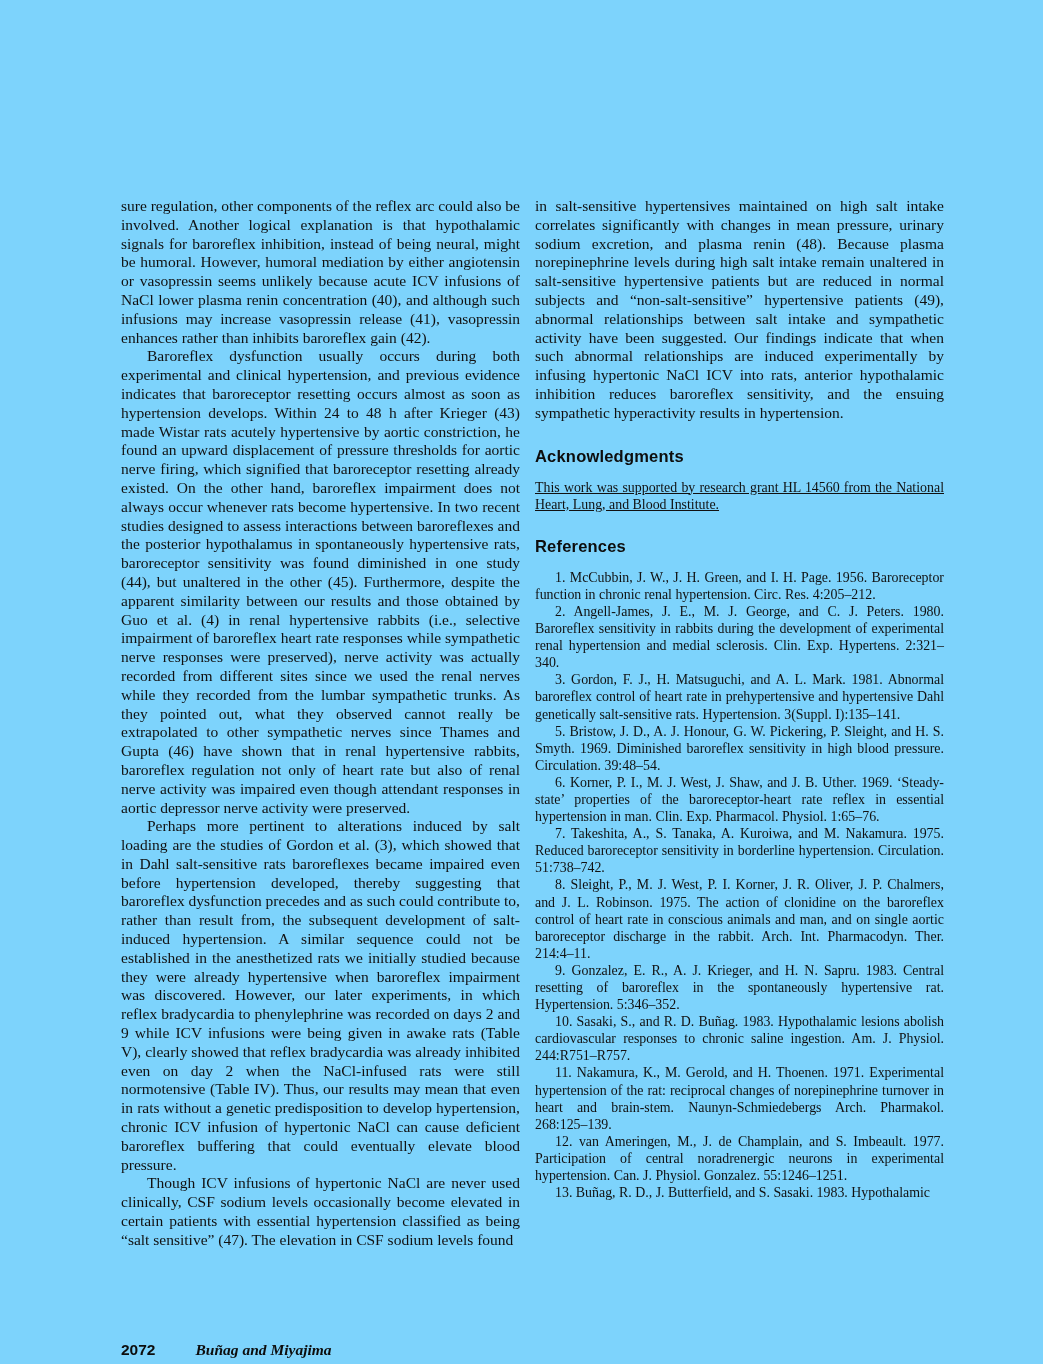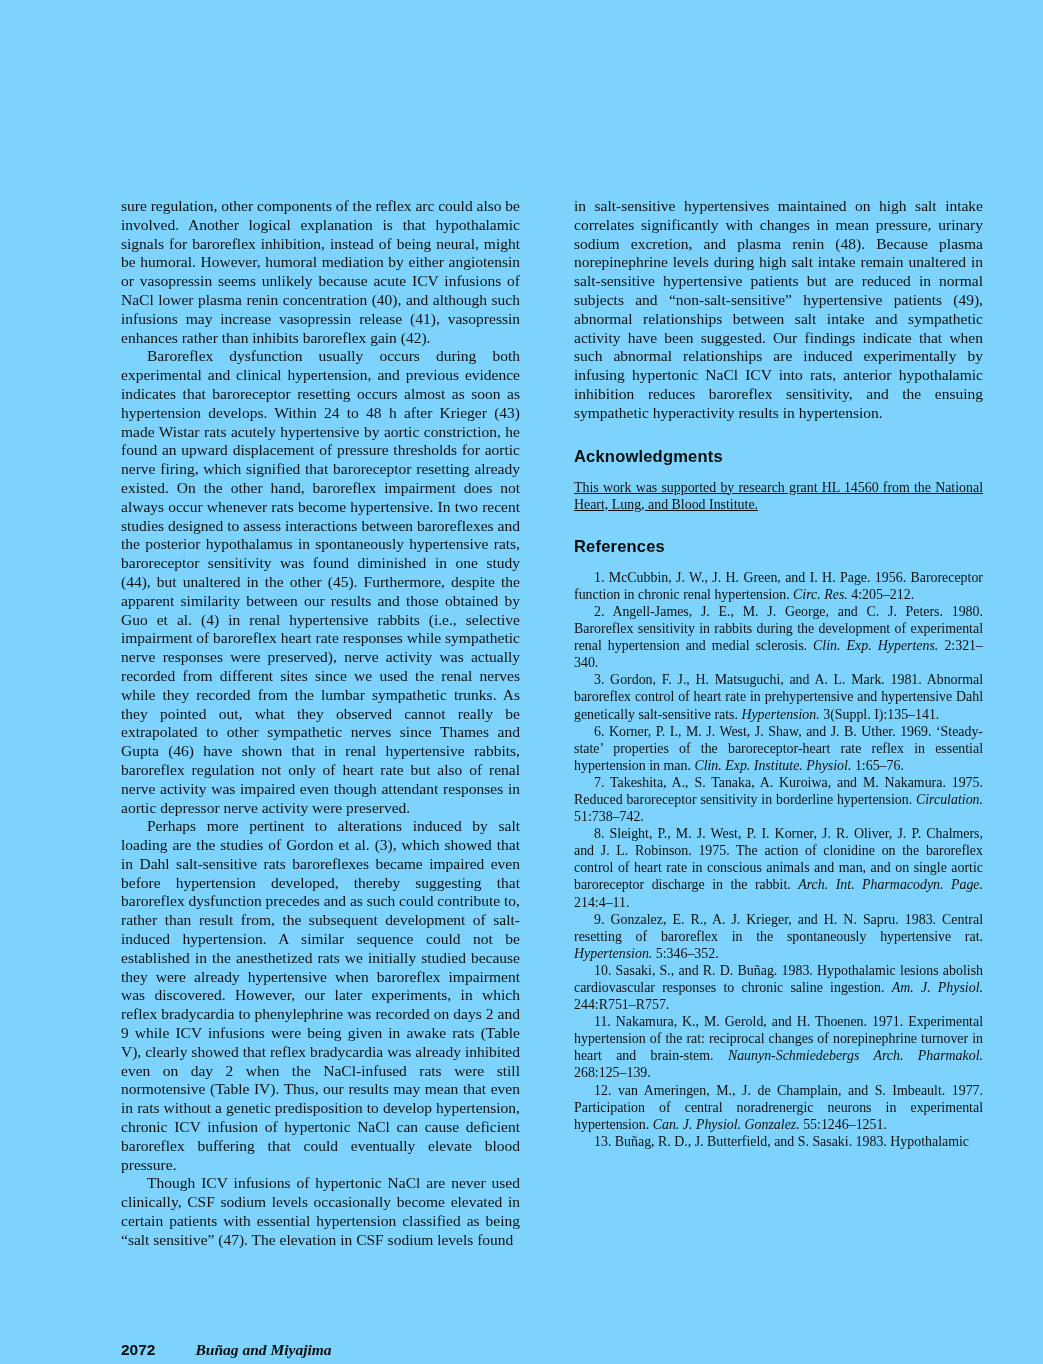--- a/index.html
+++ b/index.html
@@ -8,21 +8,21 @@
     width: 1043px;
     height: 1364px;
     background: #7dd3fc;
     overflow: hidden;
     font-family: "Liberation Serif", serif;
     color: #111111;
     padding-left: 16px;
   }
   .col { position: absolute; top: 197px; }
   .col.left  { left: 121px; width: 399px; }
-  .col.right { left: 574px; width: 409px; }
+  .col.right { left: 535px; width: 409px; }
 
   .body-para {
     margin: 0;
     font: 15.5px/18.8px "Liberation Serif", serif;
     text-align: justify;
     color: #111111;
   }
   .body-para.indent { text-indent: 26px; }
 
   h2.section-heading {
@@ -40,21 +40,21 @@
     text-decoration: underline;
   }
 
   .ref-item {
     margin: 0;
     font: 13.9px/17.1px "Liberation Serif", serif;
     text-align: justify;
     text-indent: 20px;
     color: #111111;
   }
-  .ref-item .it { font-style: italic; }
+  .ref-item .it { }
 
   .footer {
     position: absolute;
     left: 121px;
     top: 1341px;
     white-space: nowrap;
   }
   .footer .pgnum {
     font: bold 15.5px/18px "Liberation Sans", sans-serif;
     color: #0d0d0d;
@@ -85,23 +85,24 @@
     <h2 class="section-heading">Acknowledgments</h2>
 
     <p class="small-body">This work was supported by research grant HL 14560 from the National Heart, Lung, and Blood Institute.</p>
 
     <h2 class="section-heading">References</h2>
 
     <div id="refs">
         <p class="ref-item"><span>1. McCubbin, J. W., J. H. Green, and I. H. Page. 1956. Baroreceptor function in chronic renal hypertension. </span><span class="it">Circ. Res.</span><span> 4:205–212.</span></p>
         <p class="ref-item"><span>2. Angell-James, J. E., M. J. George, and C. J. Peters. 1980. Baroreflex sensitivity in rabbits during the development of experimental renal hypertension and medial sclerosis. </span><span class="it">Clin. Exp. Hypertens.</span><span> 2:321–340.</span></p>
         <p class="ref-item"><span>3. Gordon, F. J., H. Matsuguchi, and A. L. Mark. 1981. Abnormal baroreflex control of heart rate in prehypertensive and hypertensive Dahl genetically salt-sensitive rats. </span><span class="it">Hypertension.</span><span> 3(Suppl. I):135–141.</span></p>
-        <p class="ref-item"><span>6. Korner, P. I., M. J. West, J. Shaw, and J. B. Uther. 1969. ‘Steady-state’ properties of the baroreceptor-heart rate reflex in essential hypertension in man. </span><span class="it">Clin. Exp. Institute. Physiol.</span><span> 1:65–76.</span></p>
+        <p class="ref-item"><span>5. Bristow, J. D., A. J. Honour, G. W. Pickering, P. Sleight, and H. S. Smyth. 1969. Diminished baroreflex sensitivity in high blood pressure. </span><span class="it">Circulation.</span><span> 39:48–54.</span></p>
+        <p class="ref-item"><span>6. Korner, P. I., M. J. West, J. Shaw, and J. B. Uther. 1969. ‘Steady-state’ properties of the baroreceptor-heart rate reflex in essential hypertension in man. </span><span class="it">Clin. Exp. Pharmacol. Physiol.</span><span> 1:65–76.</span></p>
         <p class="ref-item"><span>7. Takeshita, A., S. Tanaka, A. Kuroiwa, and M. Nakamura. 1975. Reduced baroreceptor sensitivity in borderline hypertension. </span><span class="it">Circulation.</span><span> 51:738–742.</span></p>
-        <p class="ref-item"><span>8. Sleight, P., M. J. West, P. I. Korner, J. R. Oliver, J. P. Chalmers, and J. L. Robinson. 1975. The action of clonidine on the baroreflex control of heart rate in conscious animals and man, and on single aortic baroreceptor discharge in the rabbit. </span><span class="it">Arch. Int. Pharmacodyn. Page.</span><span> 214:4–11.</span></p>
+        <p class="ref-item"><span>8. Sleight, P., M. J. West, P. I. Korner, J. R. Oliver, J. P. Chalmers, and J. L. Robinson. 1975. The action of clonidine on the baroreflex control of heart rate in conscious animals and man, and on single aortic baroreceptor discharge in the rabbit. </span><span class="it">Arch. Int. Pharmacodyn. Ther.</span><span> 214:4–11.</span></p>
         <p class="ref-item"><span>9. Gonzalez, E. R., A. J. Krieger, and H. N. Sapru. 1983. Central resetting of baroreflex in the spontaneously hypertensive rat. </span><span class="it">Hypertension.</span><span> 5:346–352.</span></p>
         <p class="ref-item"><span>10. Sasaki, S., and R. D. Buñag. 1983. Hypothalamic lesions abolish cardiovascular responses to chronic saline ingestion. </span><span class="it">Am. J. Physiol.</span><span> 244:R751–R757.</span></p>
         <p class="ref-item"><span>11. Nakamura, K., M. Gerold, and H. Thoenen. 1971. Experimental hypertension of the rat: reciprocal changes of norepinephrine turnover in heart and brain-stem. </span><span class="it">Naunyn-Schmiedebergs Arch. Pharmakol.</span><span> 268:125–139.</span></p>
         <p class="ref-item"><span>12. van Ameringen, M., J. de Champlain, and S. Imbeault. 1977. Participation of central noradrenergic neurons in experimental hypertension. </span><span class="it">Can. J. Physiol. Gonzalez.</span><span> 55:1246–1251.</span></p>
         <p class="ref-item"><span>13. Buñag, R. D., J. Butterfield, and S. Sasaki. 1983. Hypothalamic</span></p>
       </div>
   </div>
 
   <div class="footer">
     <span class="pgnum">2072</span><span class="running">Buñag and Miyajima</span>

